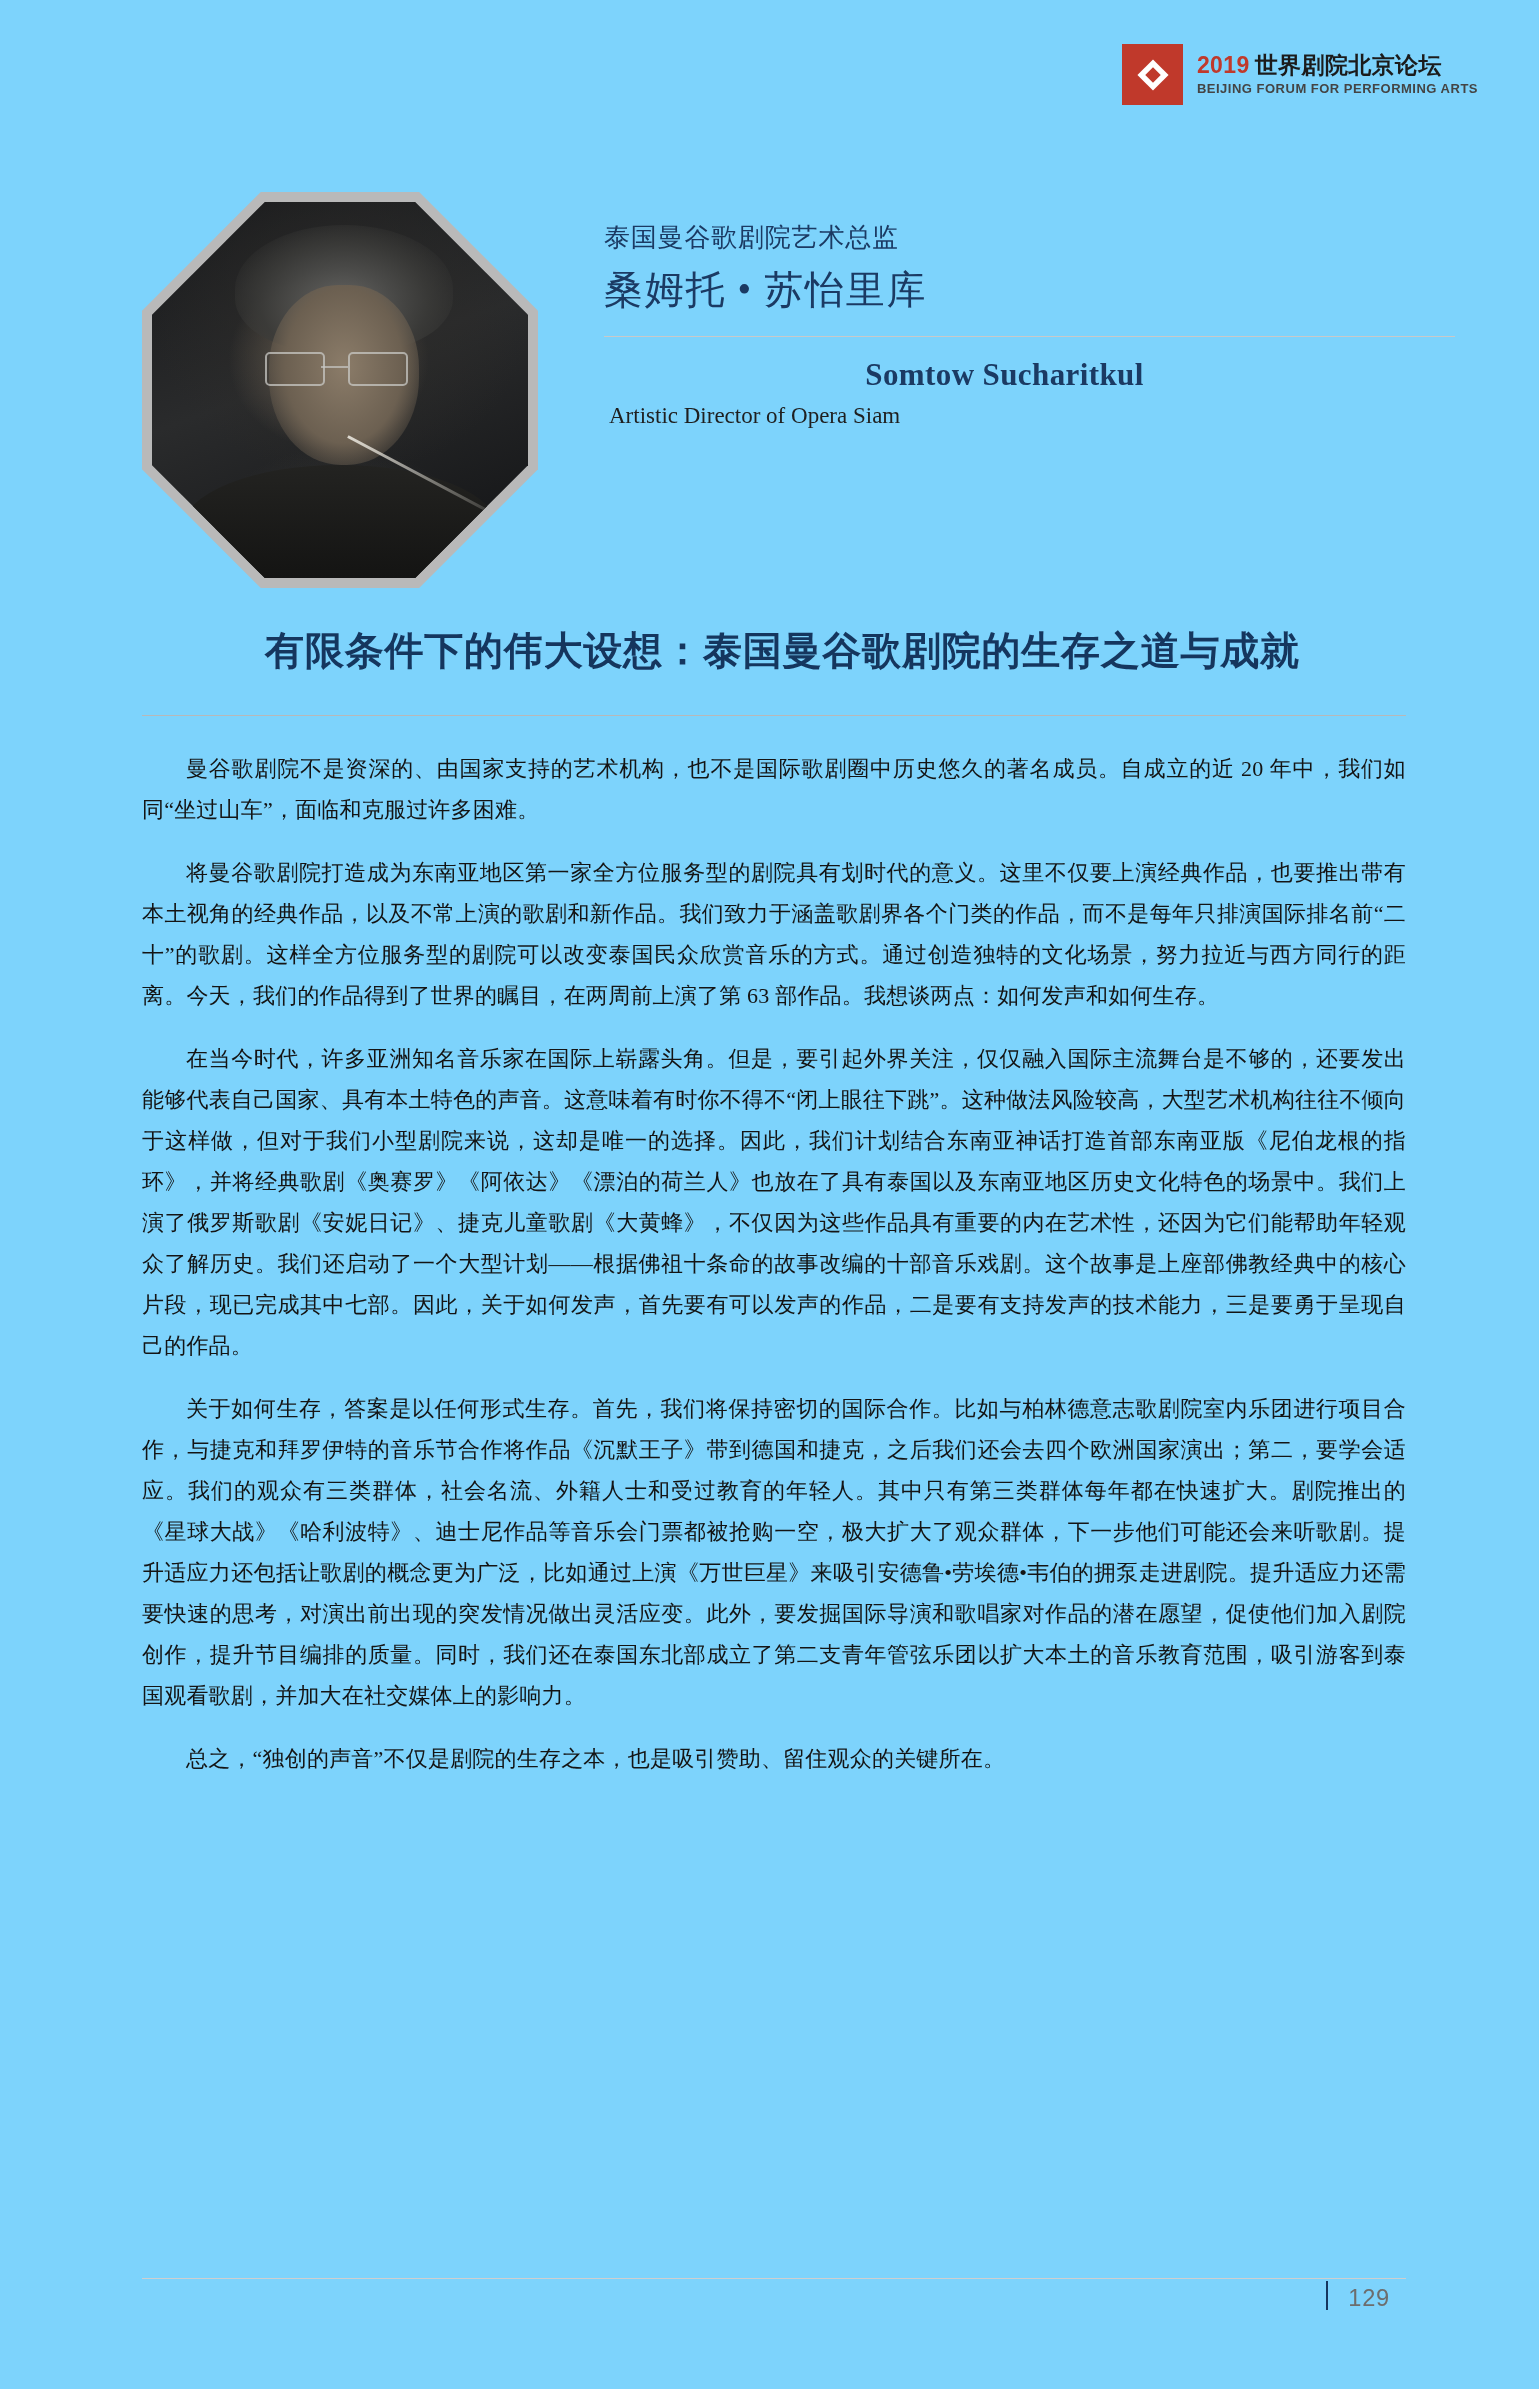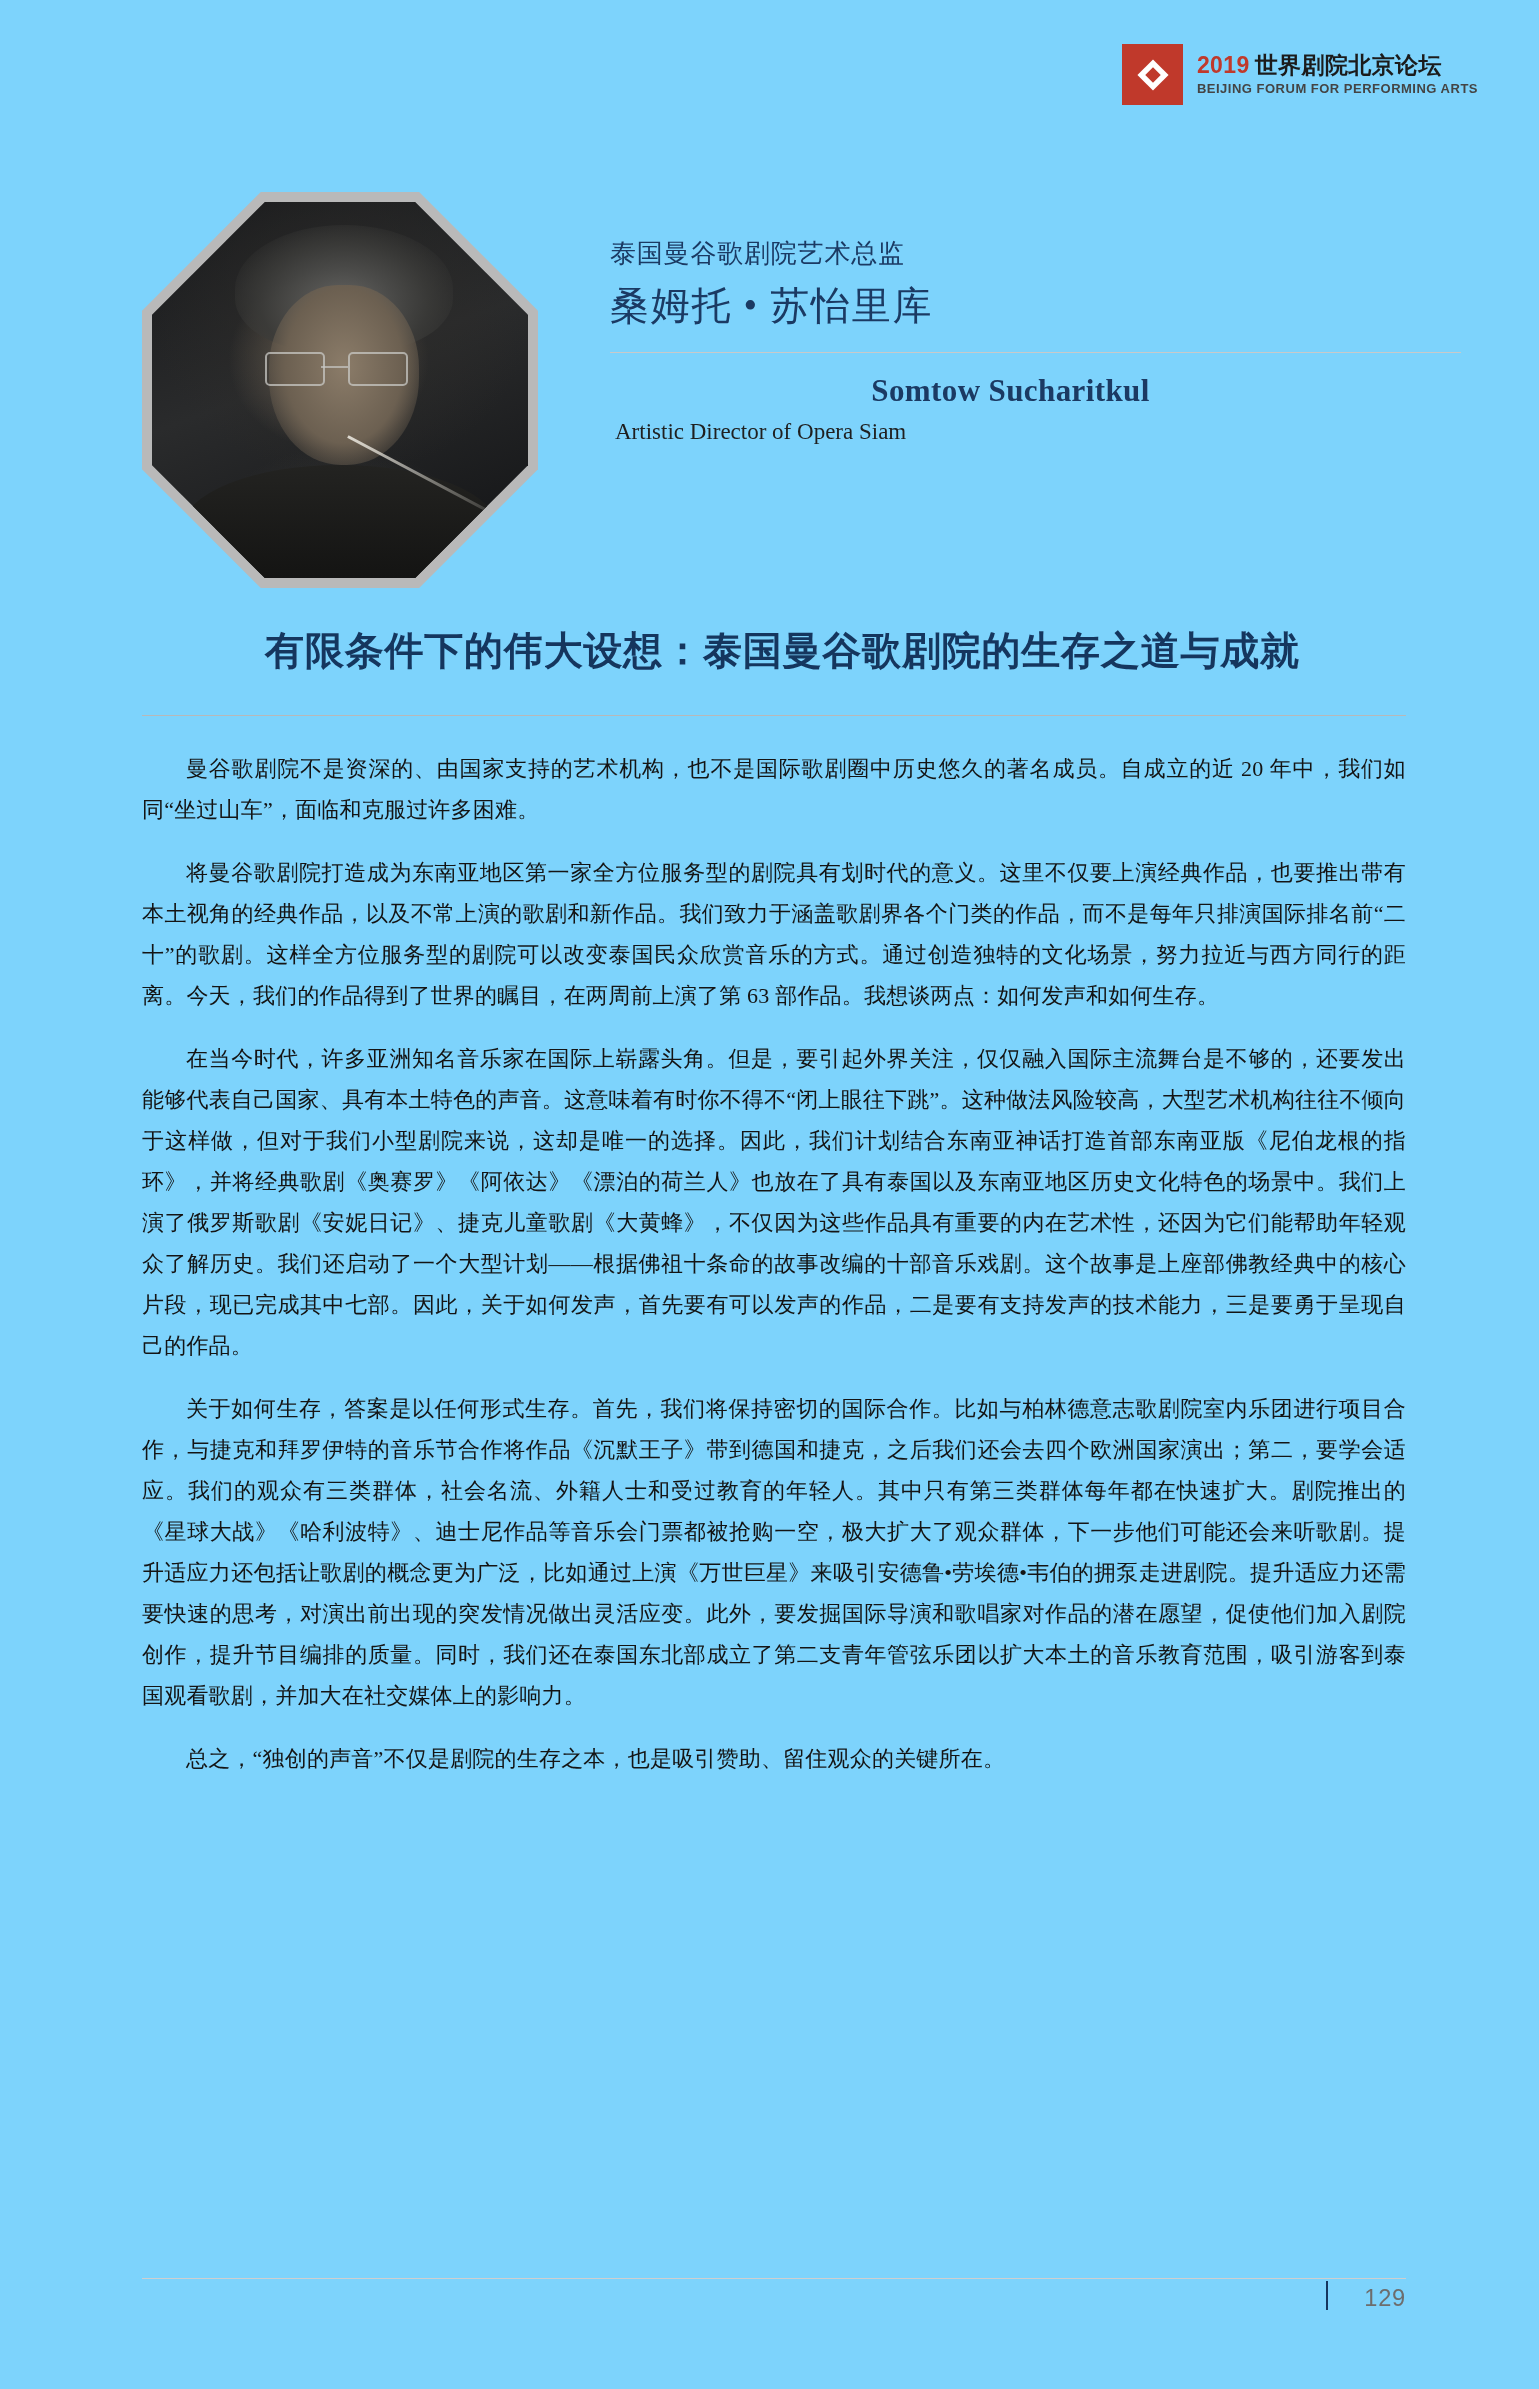--- a/index.html
+++ b/index.html
@@ -169,23 +169,22 @@
     top: 70%;
     width: 84%;
     height: 34%;
     border-radius: 50% 50% 0 0;
     background: linear-gradient(180deg, #232321 0%, #121211 100%);
   }
 
   .speaker-info {
     position: absolute;
     left: 462px;
-    top: 44px;
+    top: 28px;
     width: 801px;
-    margin-left: 6px;
   }
   .sp-role {
     font-size: 26px;
     color: #1b3a63;
     letter-spacing: 0.8px;
     margin-bottom: 8.4px;
   }
   .sp-name-cn {
     font-size: 39px;
     color: #1b3a63;
@@ -262,21 +261,21 @@
   .footer-rule {
     position: absolute;
     left: 0;
     right: 0;
     top: 0;
     height: 0.8px;
     background: #cfcfcf;
   }
   .page-num {
     position: absolute;
-    right: 0;
+    right: 16px;
     top: 6.7px;
     font-family: "Liberation Sans", sans-serif;
     font-size: 23.6px;
     color: #6d6d6d;
     letter-spacing: 0.8px;
   }
   .page-num-bar {
     position: absolute;
     right: 78px;
     top: 3.4px;

